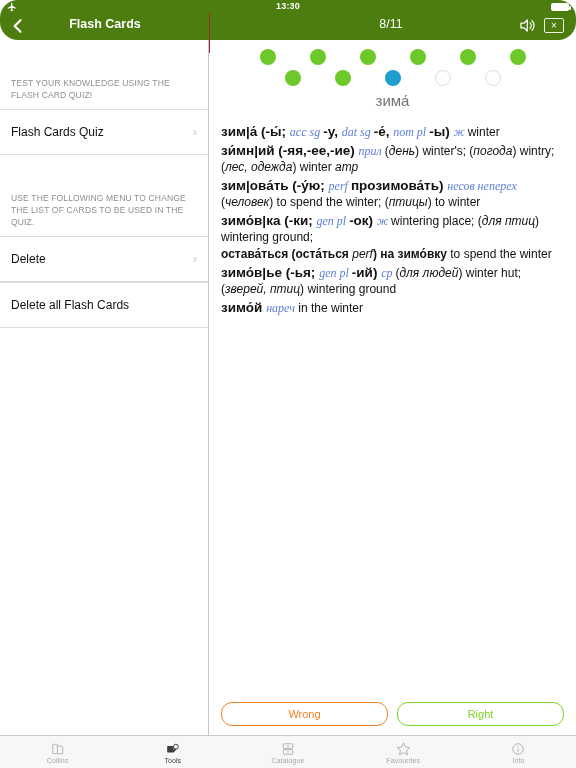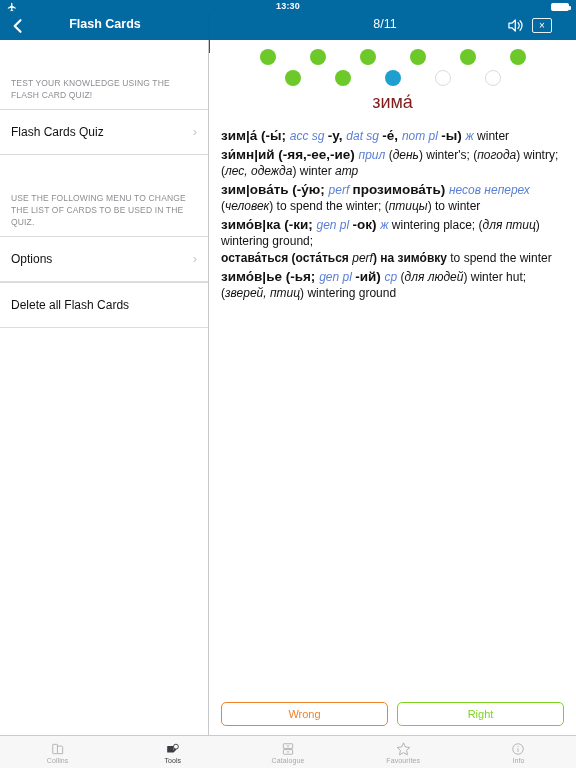--- a/index.html
+++ b/index.html
@@ -5,38 +5,38 @@
   * { margin:0; padding:0; box-sizing:border-box; }
   html, body {
     width:576px; height:768px;
     font-family:"Liberation Sans", sans-serif;
     background:#ffffff;
     overflow:hidden;
   }
   #app { position:relative; width:576px; height:768px; display:flex; flex-direction:column; }
 
   
-  .topbar { height:40px; background:#0369a1; position:relative; flex:0 0 40px; }
+  .topbar { height:40px; background:#4d7c0f; position:relative; flex:0 0 40px;border-radius:18px; }
   .statusline { position:absolute; top:0; left:0; right:0; height:13px; }
   .status-time {
     position:absolute; left:0; right:0; top:1px;
     text-align:center; font-size:9px; color:#ffffff; font-weight:bold;
     letter-spacing:.2px;
   }
   .airplane { position:absolute; left:6px; top:2px; width:12px; height:10px; color:#fff; }
   .battery {
     position:absolute; right:7px; top:3px; width:18px; height:8px;
     border:1px solid rgba(255,255,255,.95); border-radius:2px; background:#fff;
   }
   .battery:after {
     content:""; position:absolute; right:-3px; top:2px;
     width:2px; height:4px; background:rgba(255,255,255,.95); border-radius:0 1px 1px 0;
   }
 
-  .navrow { position:absolute; top:13px; left:0; right:16px; height:27px; }
+  .navrow { position:absolute; top:13px; left:0; right:4px; height:27px; }
   .back-icon {
     position:absolute; left:8px; top:3px; width:20px; height:20px;
     color:#fff; cursor:pointer;
   }
   .left-title {
     position:absolute; left:0; width:210px; top:4px;
     text-align:center; color:#fff; font-size:12.5px; font-weight:bold;
   }
   .sep-line { position:absolute; left:209px; top:0; width:1px; height:40px; background:#b21f31; }
   .right-title {
@@ -77,39 +77,39 @@
 
   .dots-wrap { padding:9px 0 3px 0; position:relative; height:52px; }
   .dots-row { display:flex; justify-content:center; gap:34px; }
   .dots-row.second { margin-top:5px; }
   .dot { width:16px; height:16px; border-radius:50%; }
   .dot.done { background:#6dc82a; }
   .dot.current { background:#1f9fd0; }
   .dot.empty { background:#fff; border:1px solid #dcdcdc; }
 
   .headword {
-    text-align:center; font-size:18px; color:#7f1d1d;
+    text-align:center; font-size:15px; color:#737373;
     font-weight:normal; padding-bottom:14px;
   }
 
   .entry {
     padding:0 12px; font-size:12px; color:#111; line-height:1.33;
     overflow:hidden;
   }
   .entry p { margin:0 0 1px 0; }
   .hw { font-weight:bold; font-size:13.5px; }
-  .gram { color:#5b7fd4; font-style:italic; }
+  .gram { color:#5b7fd4; font-style:italic;font-family:Liberation Serif, serif; }
   .it { font-style:italic;text-align:center; }
   .b { font-weight:bold; }
 
   .spacer { flex:1; }
 
   .answer-row { display:flex; gap:9px; padding:0 12px 9px 12px; }
   .ans-btn {
-    flex:1; height:24px; border-radius:5px; background:#fff;
+    flex:1; height:24px; border-radius:11px; background:#fff;
     display:flex; align-items:center; justify-content:center;
     font-size:11px; cursor:pointer;
   }
   .ans-wrong { border:1px solid #f0832a; color:#f0832a; }
   .ans-right { border:1px solid #7ed321; color:#7ed321; }
 
   
   .tabbar {
     height:33px; flex:0 0 33px; background:#f7f7f7;
     border-top:1px solid #c9c9ce; display:flex; align-items:center;
@@ -158,21 +158,21 @@
       <div class="sb-note">TEST YOUR KNOWLEDGE USING THE FLASH CARD QUIZ!</div>
 
       <div class="sb-row">
         <span class="label">Flash Cards Quiz</span>
         <span class="chev">›</span>
       </div>
 
       <div class="sb-note">USE THE FOLLOWING MENU TO CHANGE THE LIST OF CARDS TO BE USED IN THE QUIZ.</div>
 
       <div class="sb-row">
-        <span class="label">Options</span>
+        <span class="label">Delete</span>
         <span class="chev">›</span>
       </div>
 
 
       <div class="sb-row">
         <span class="label">Delete all Flash Cards</span>
       </div>
     </div>
 
     <div class="main">
@@ -197,20 +197,21 @@
 
       <div class="headword">зима́</div>
 
       <div class="entry" id="entry">
           <p><span class="hw">зим|а́ (-ы́; </span><span class="gram">acc sg </span><span class="hw">-у, </span><span class="gram">dat sg </span><span class="hw">-е́, </span><span class="gram">nom pl </span><span class="hw">-ы) </span><span class="gram">ж </span><span>winter</span></p>
           <p><span class="hw">зи́мн|ий (-яя,-ее,-ие) </span><span class="gram">прил </span><span>(</span><span class="it">день</span><span>) winter's; (</span><span class="it">погода</span><span>) wintry; (</span><span class="it">лес, одежда</span><span>) winter </span><span class="it">атр</span></p>
           <p><span class="hw">зим|ова́ть (-у́ю; </span><span class="gram">perf </span><span class="hw">прозимова́ть) </span><span class="gram">несов неперех</span><span> (</span><span class="it">человек</span><span>) to spend the winter; (</span><span class="it">птицы</span><span>) to winter</span></p>
           <p><span class="hw">зимо́в|ка (-ки; </span><span class="gram">gen pl </span><span class="hw">-ок) </span><span class="gram">ж </span><span>wintering place; (</span><span class="it">для птиц</span><span>) wintering ground;</span></p>
           <p><span class="b">остава́ться (оста́ться </span><span class="it">perf</span><span class="b">) на зимо́вку</span><span> to spend the winter</span></p>
           <p><span class="hw">зимо́в|ье (-ья; </span><span class="gram">gen pl </span><span class="hw">-ий) </span><span class="gram">ср </span><span>(</span><span class="it">для людей</span><span>) winter hut; (</span><span class="it">зверей, птиц</span><span>) wintering ground</span></p>
+          <p><span class="hw">зимо́й </span><span class="gram">нареч</span><span> in the winter</span></p>
         </div>
 
       <div class="spacer"></div>
 
       <div class="answer-row">
         <div class="ans-btn ans-wrong">Wrong</div>
         <div class="ans-btn ans-right">Right</div>
       </div>
     </div>
   </div>

